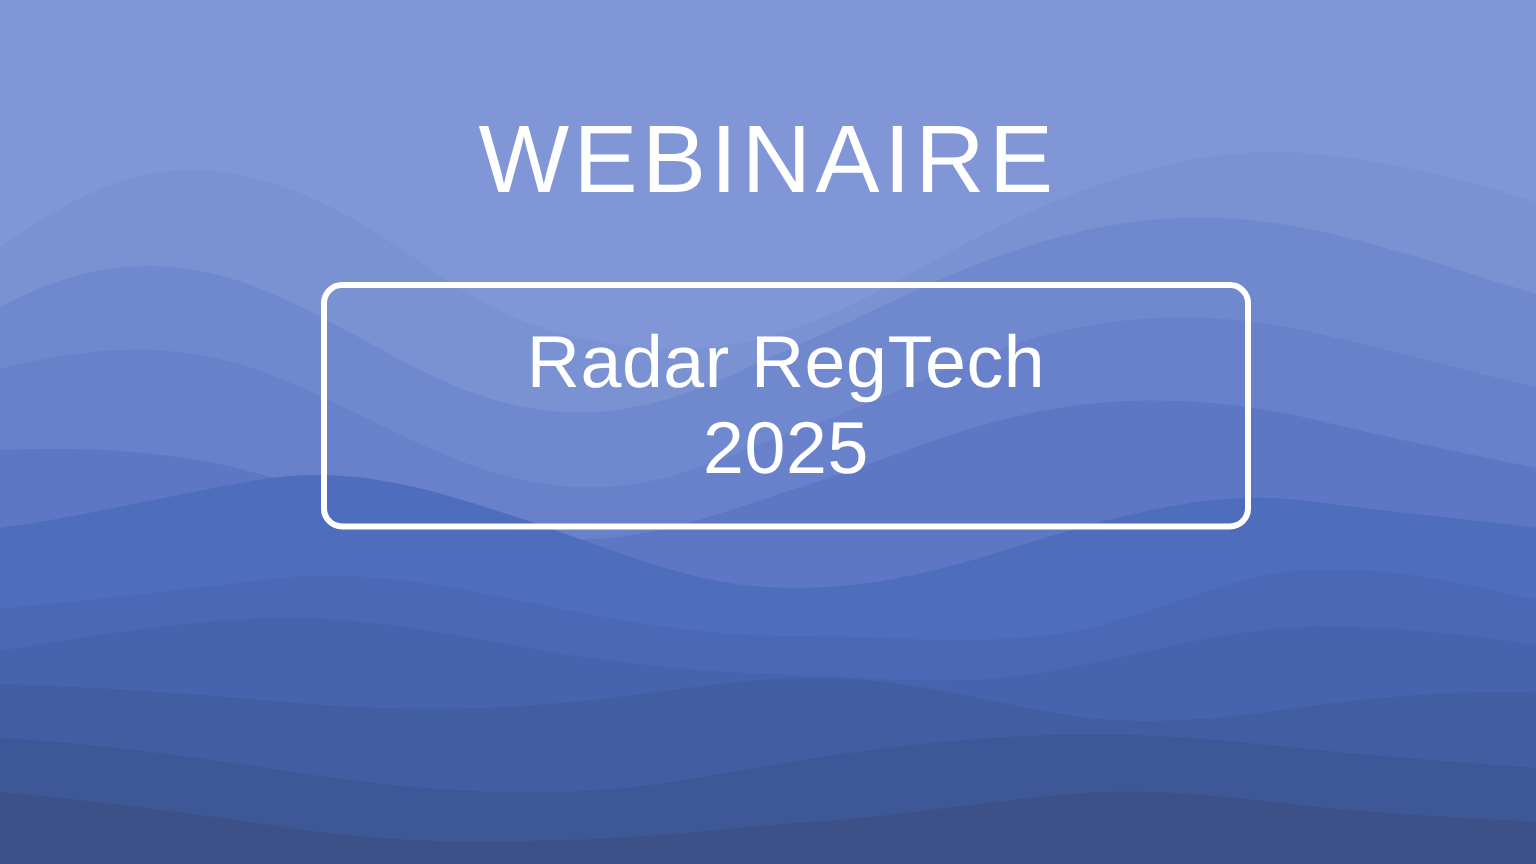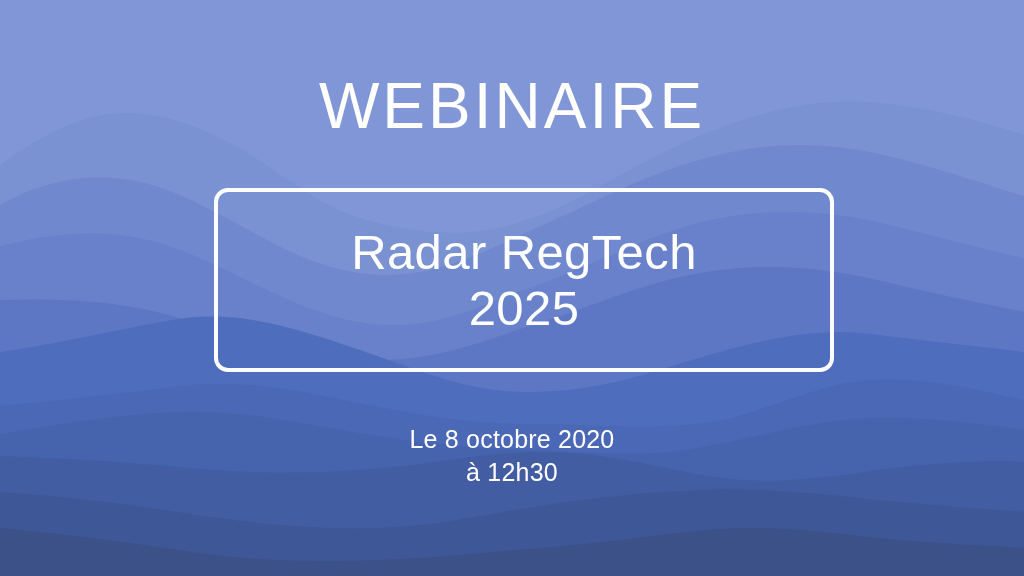--- a/index.html
+++ b/index.html
@@ -46,21 +46,21 @@
     line-height: 1;
     white-space: nowrap;
     font-family: "Liberation Sans", sans-serif;
   }
 
   .title-frame {
     position: absolute;
     left: 214px;
     top: 188px;
     width: 620px;
-    height: 184px;
+    height: 165px;
     box-sizing: border-box;
     border: 4px solid #ffffff;
     border-radius: 14px;
     display: flex;
     align-items: center;
     justify-content: center;
   }
 
   .title-text {
     color: #ffffff;
@@ -155,19 +155,15 @@
 
     <div class="headline">WEBINAIRE</div>
 
     <div class="title-frame">
       <div class="title-text">
         <span>Radar RegTech</span>
         <span class="line2">2025</span>
       </div>
     </div>
 
-    <div class="datetime">
-      <span>Le 8 octobre 2020</span>
-      <span class="time">à 12h30</span>
-    </div>
 
   </div>
 </div>
 
 </body></html>

